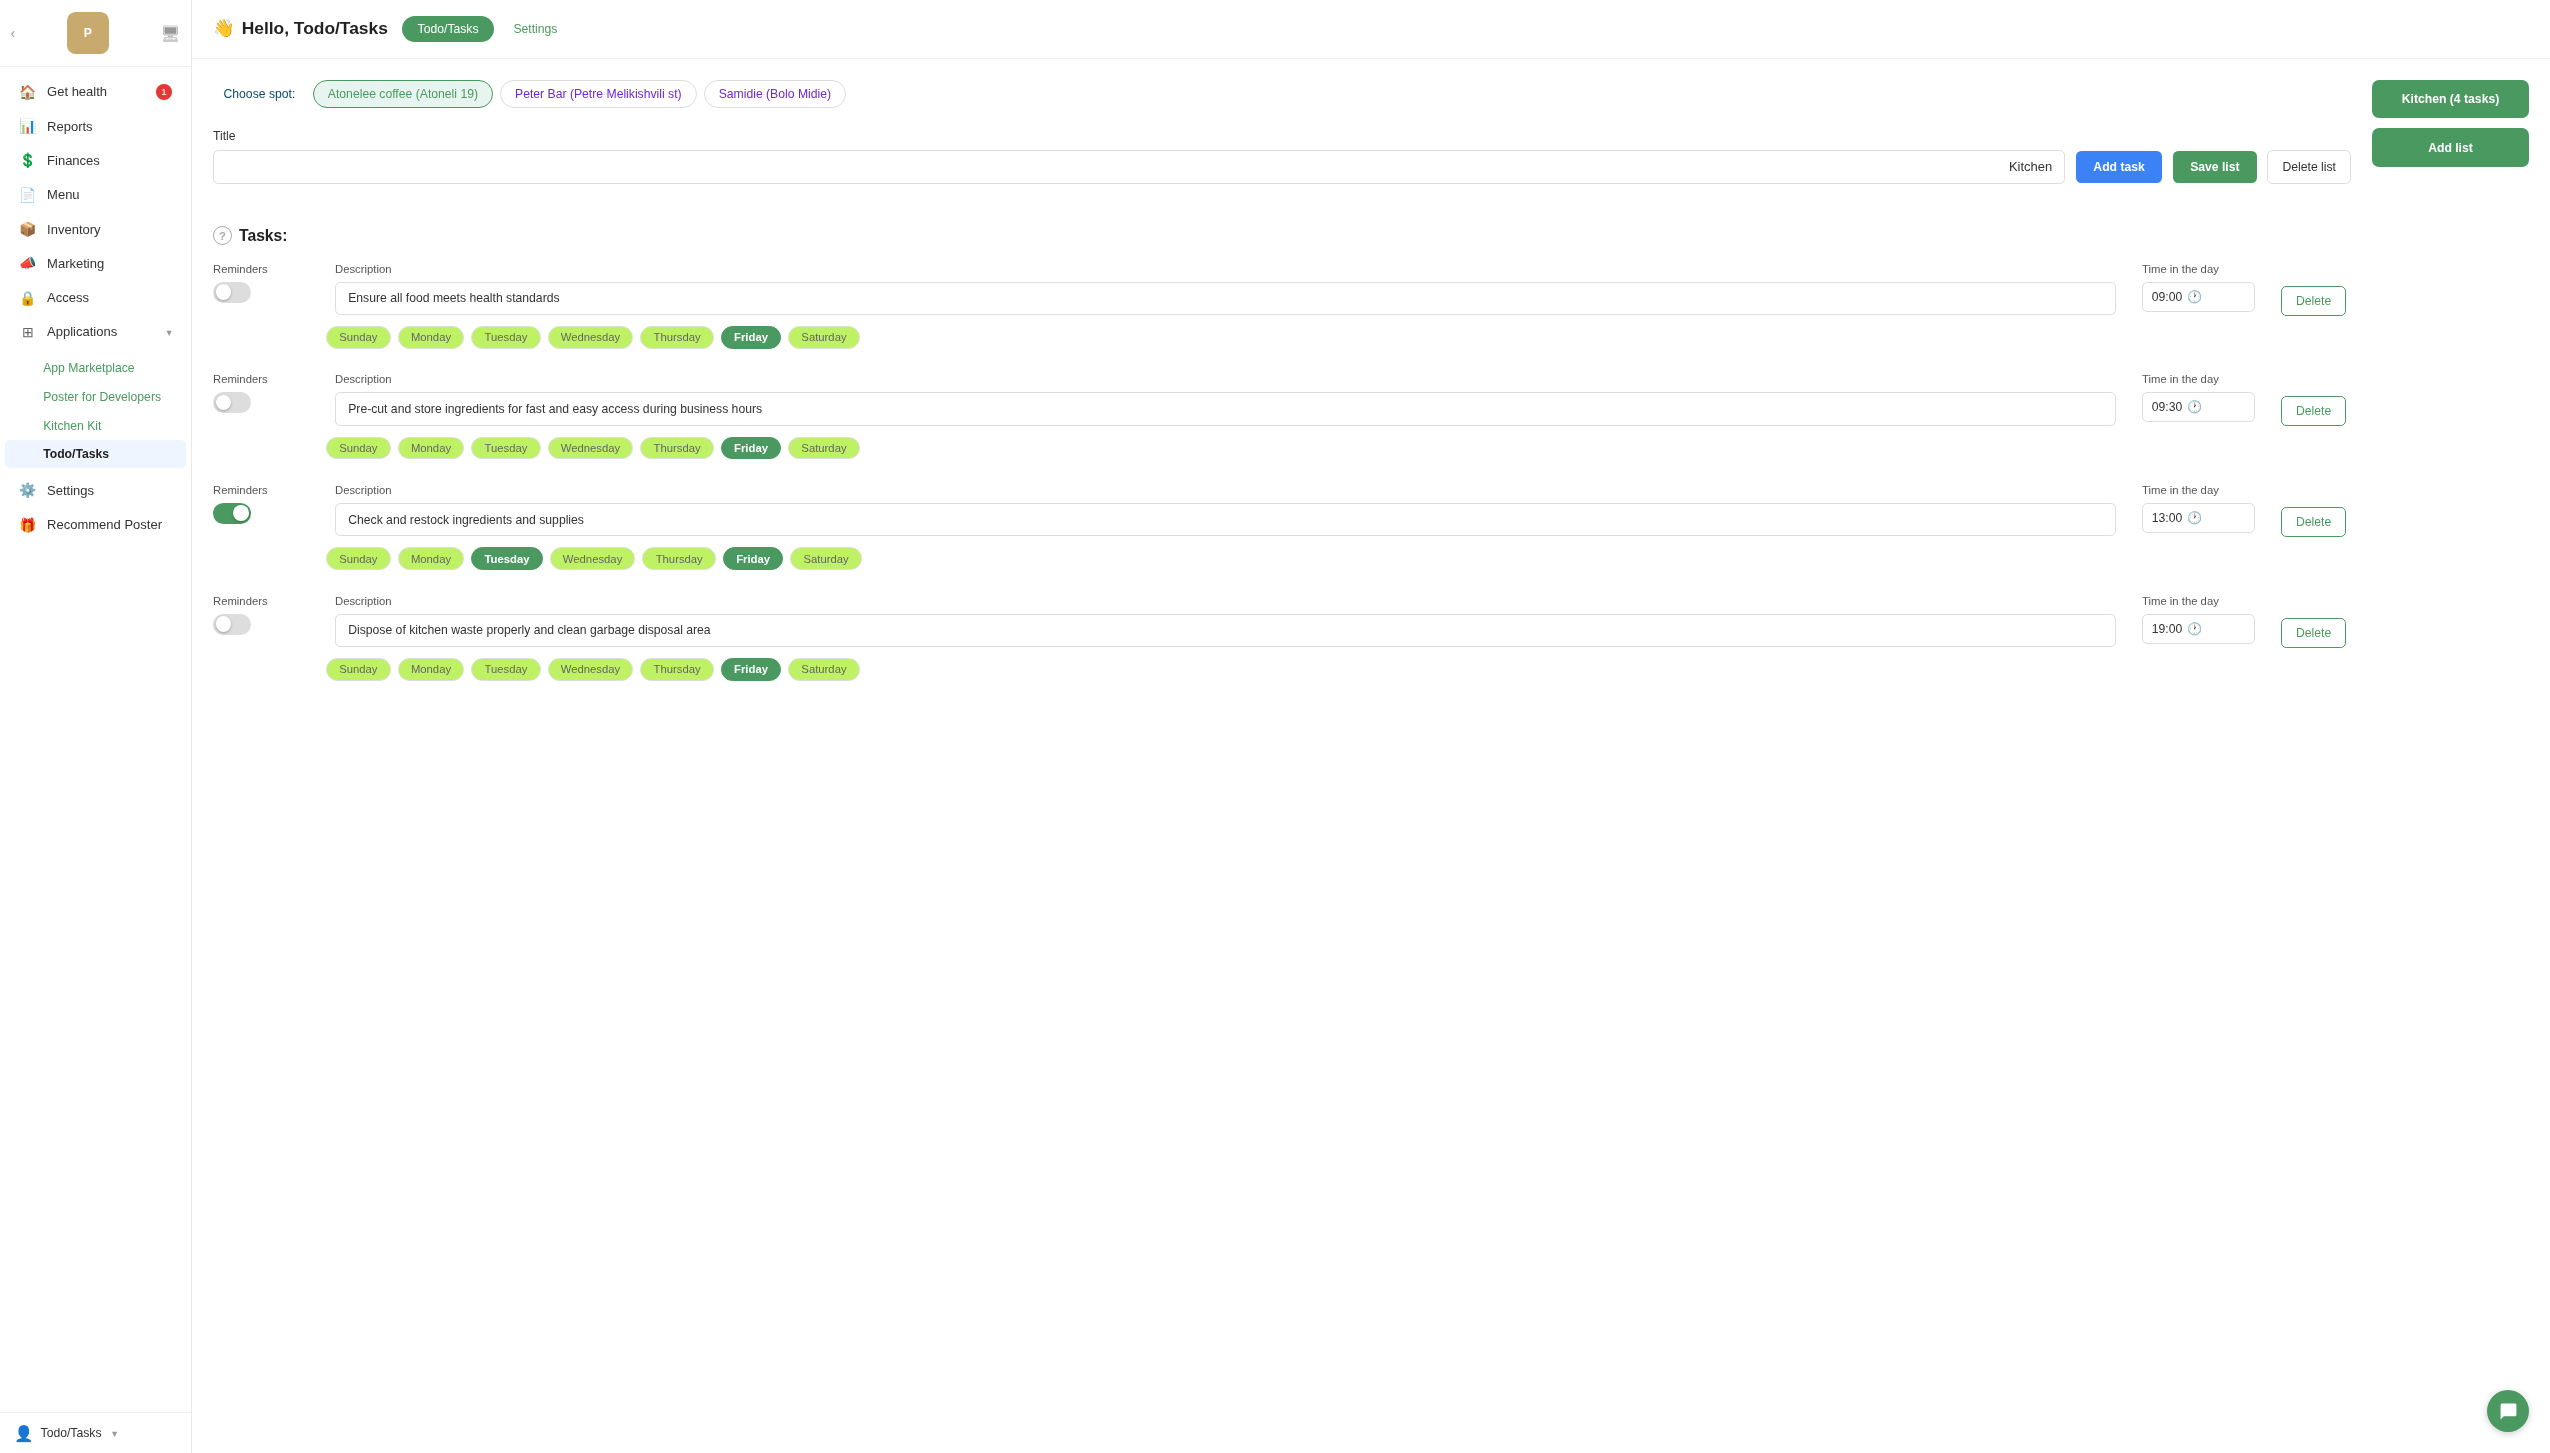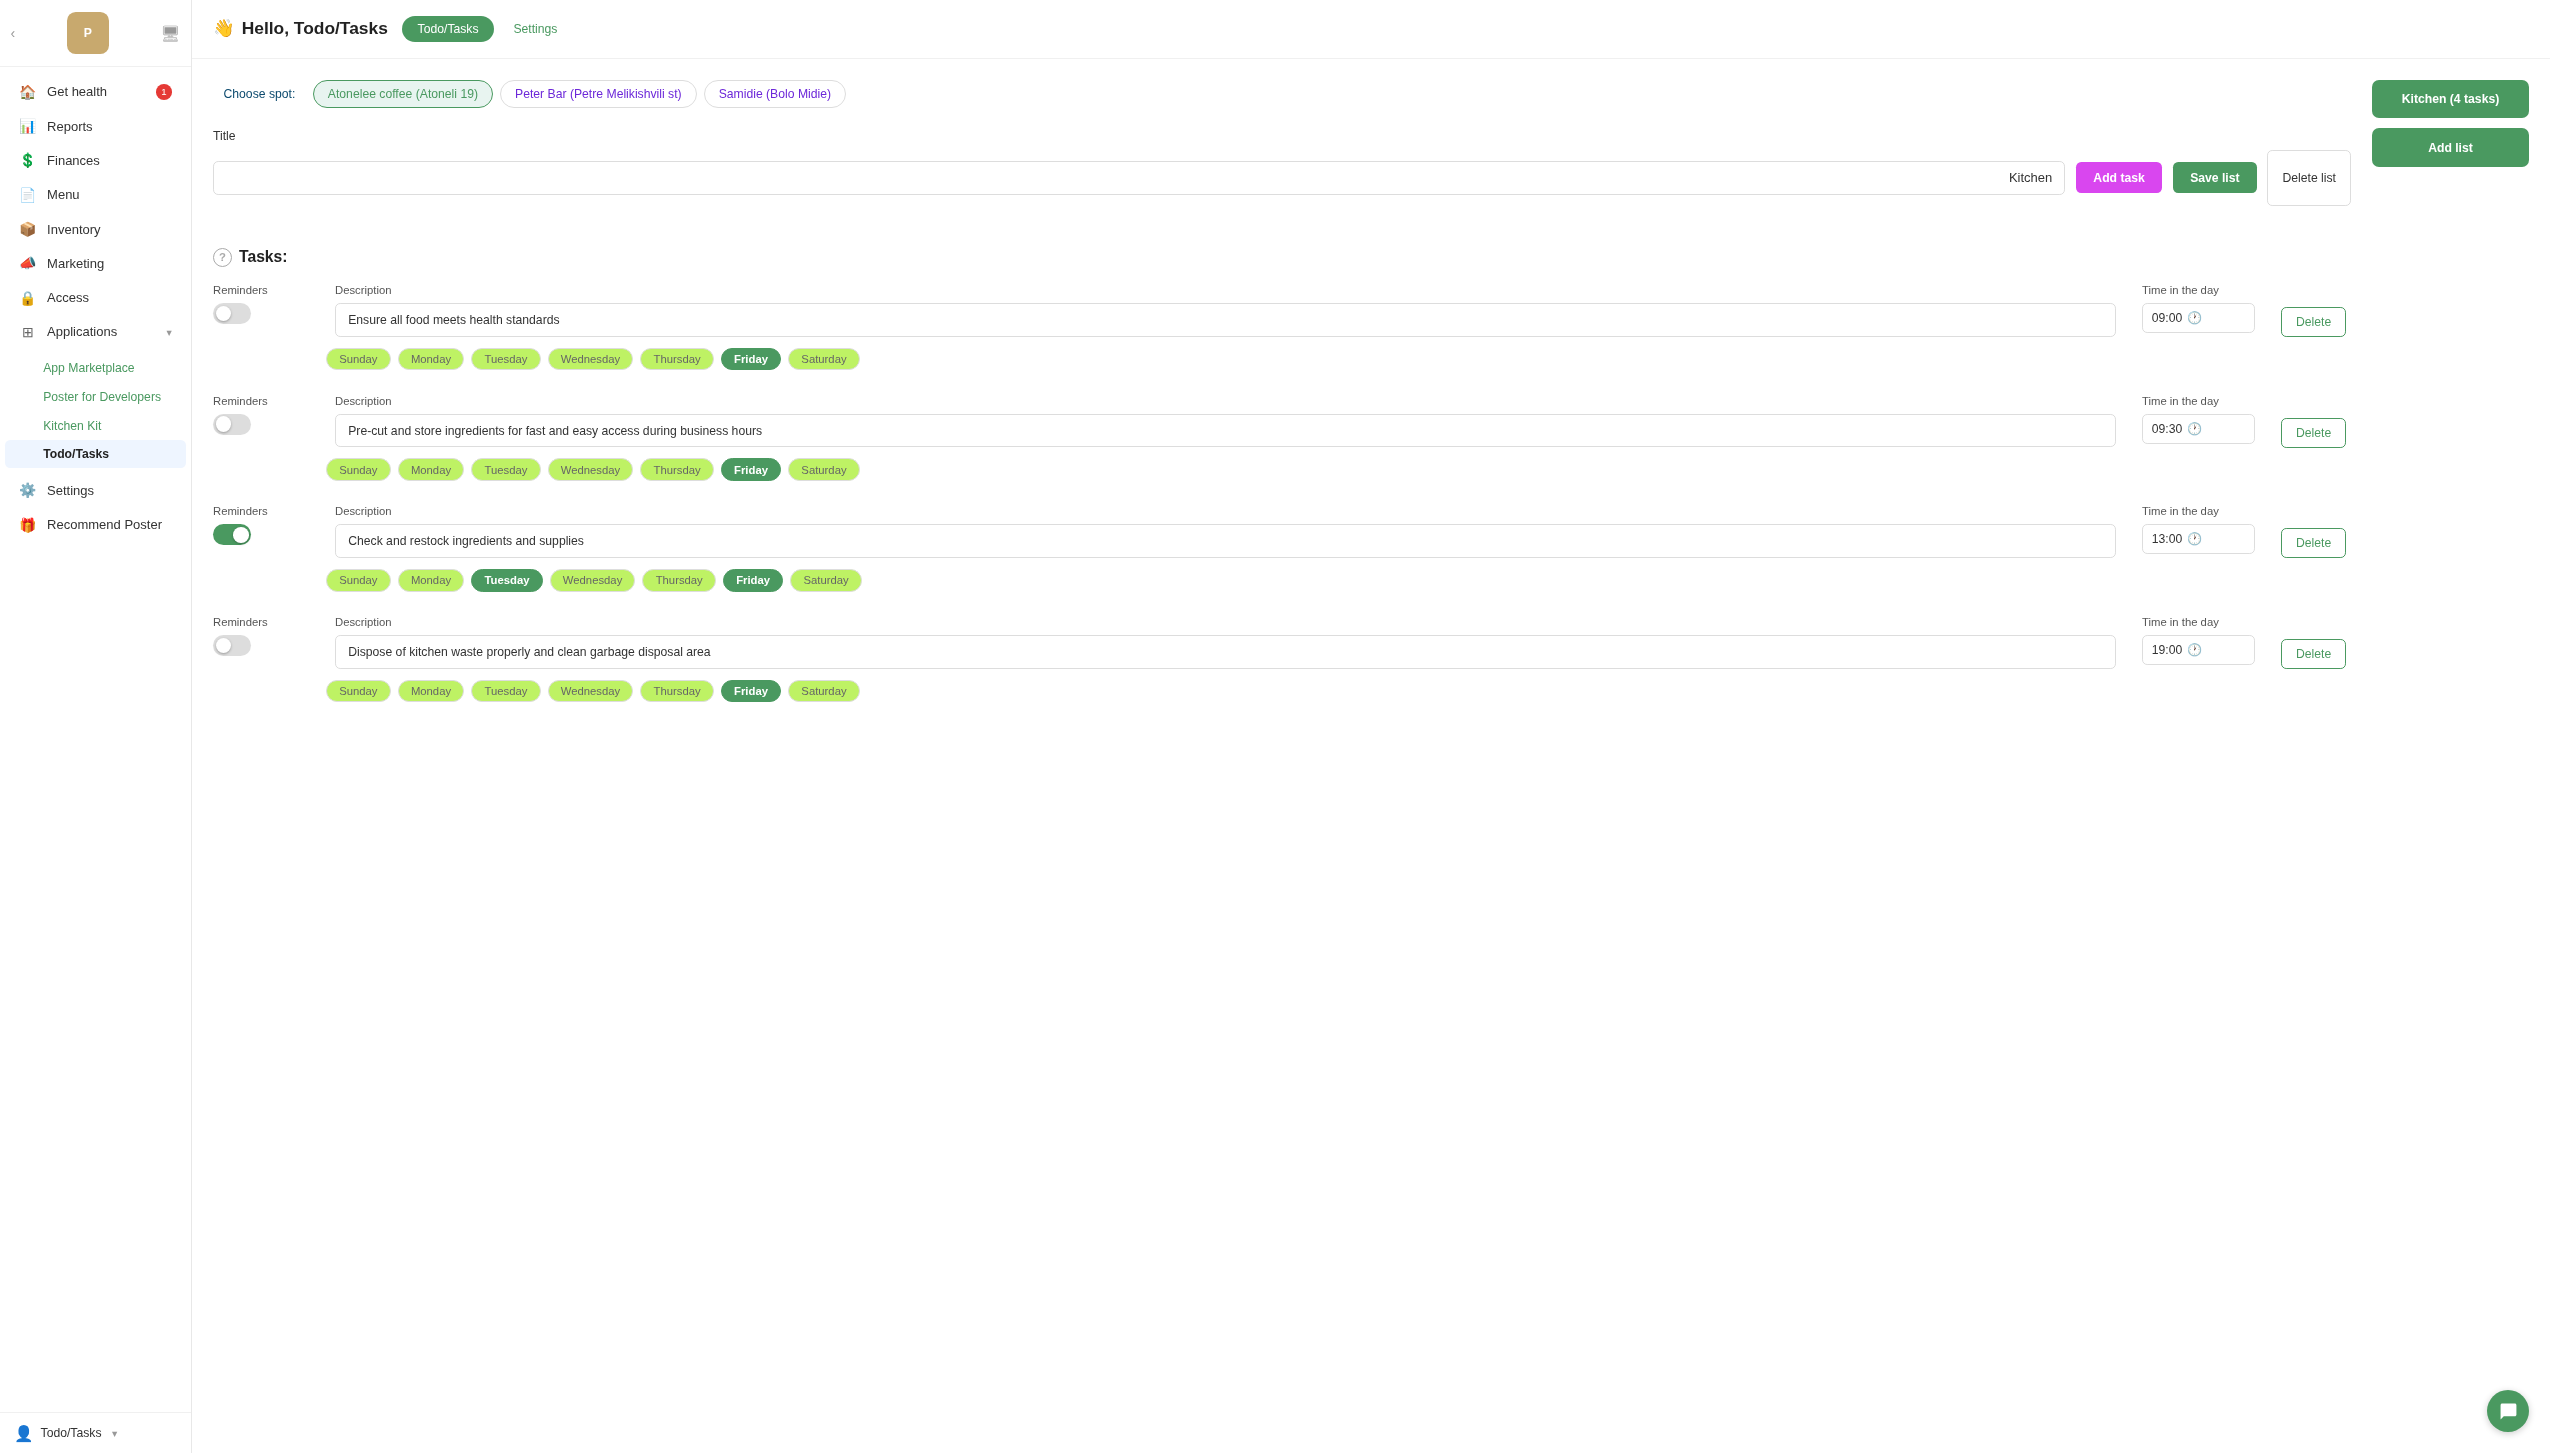--- a/index.html
+++ b/index.html
@@ -38,23 +38,23 @@
     .spot-chooser { display: flex; align-items: center; gap: 7px; margin-bottom: 21px; flex-wrap: wrap; }
     .spot-label { font-size: 12.2px; color: #0c4a6e; padding: 5.2px 10.5px; }
     .spot-tab { padding: 6.1px 14px; border-radius: 17.4px; font-size: 12.2px; cursor: pointer; border: 0.9px solid #ddd; background: white; color: #6d28d9; }
     .spot-tab.active { background: #e8f4f0; border-color: #4a9960; color: #4a9960; }
 
     
     .title-section { margin-bottom: 42px; }
     .title-label { font-size: 12.2px; color: #333; margin-bottom: 7px; }
     .title-row { display: flex; align-items: center; gap: 10.5px; }
     .title-input { flex: 1; padding: 8.7px 12.2px; border: 0.9px solid #ddd; border-radius: 5.2px; font-size: 13px; color: #333; outline: none; text-align: right; }
-    .btn-add { background: #d946ef; color: white; border: none; border-radius: 5.2px; padding: 8.7px 17.4px; font-size: 12.2px; font-weight: 600; cursor: pointer; }
+    .btn-add { background: #3b82f6; color: white; border: none; border-radius: 5.2px; padding: 8.7px 17.4px; font-size: 12.2px; font-weight: 600; cursor: pointer; }
     .btn-save { background: #4a9960; color: white; border: none; border-radius: 5.2px; padding: 8.7px 17.4px; font-size: 12.2px; font-weight: 600; cursor: pointer; }
-    .btn-delete-list { background: white; color: #333; border: 0.9px solid #ddd; border-radius: 5.2px; padding: 20px 14px; font-size: 12.2px; cursor: pointer; }
+    .btn-delete-list { background: white; color: #333; border: 0.9px solid #ddd; border-radius: 5.2px; padding: 9px 14px; font-size: 12.2px; cursor: pointer; }
 
     
     .tasks-heading { display: flex; align-items: center; gap: 7px; font-size: 15.7px; font-weight: 700; color: #222; margin-bottom: 17.4px; }
     .tasks-help-icon { width: 19px; height: 19px; border-radius: 50%; border: 1.7px solid #aaa; display: flex; align-items: center; justify-content: center; font-size: 11.3px; color: #aaa; }
 
     
     .task-block { margin-bottom: 24.4px; }
     .task-row { display: flex; align-items: flex-start; gap: 26px; margin-bottom: 10.5px; }
     .reminders-col { width: 96px; flex-shrink: 0; }
     .reminders-label { font-size: 11.3px; color: #555; margin-bottom: 7px; }

